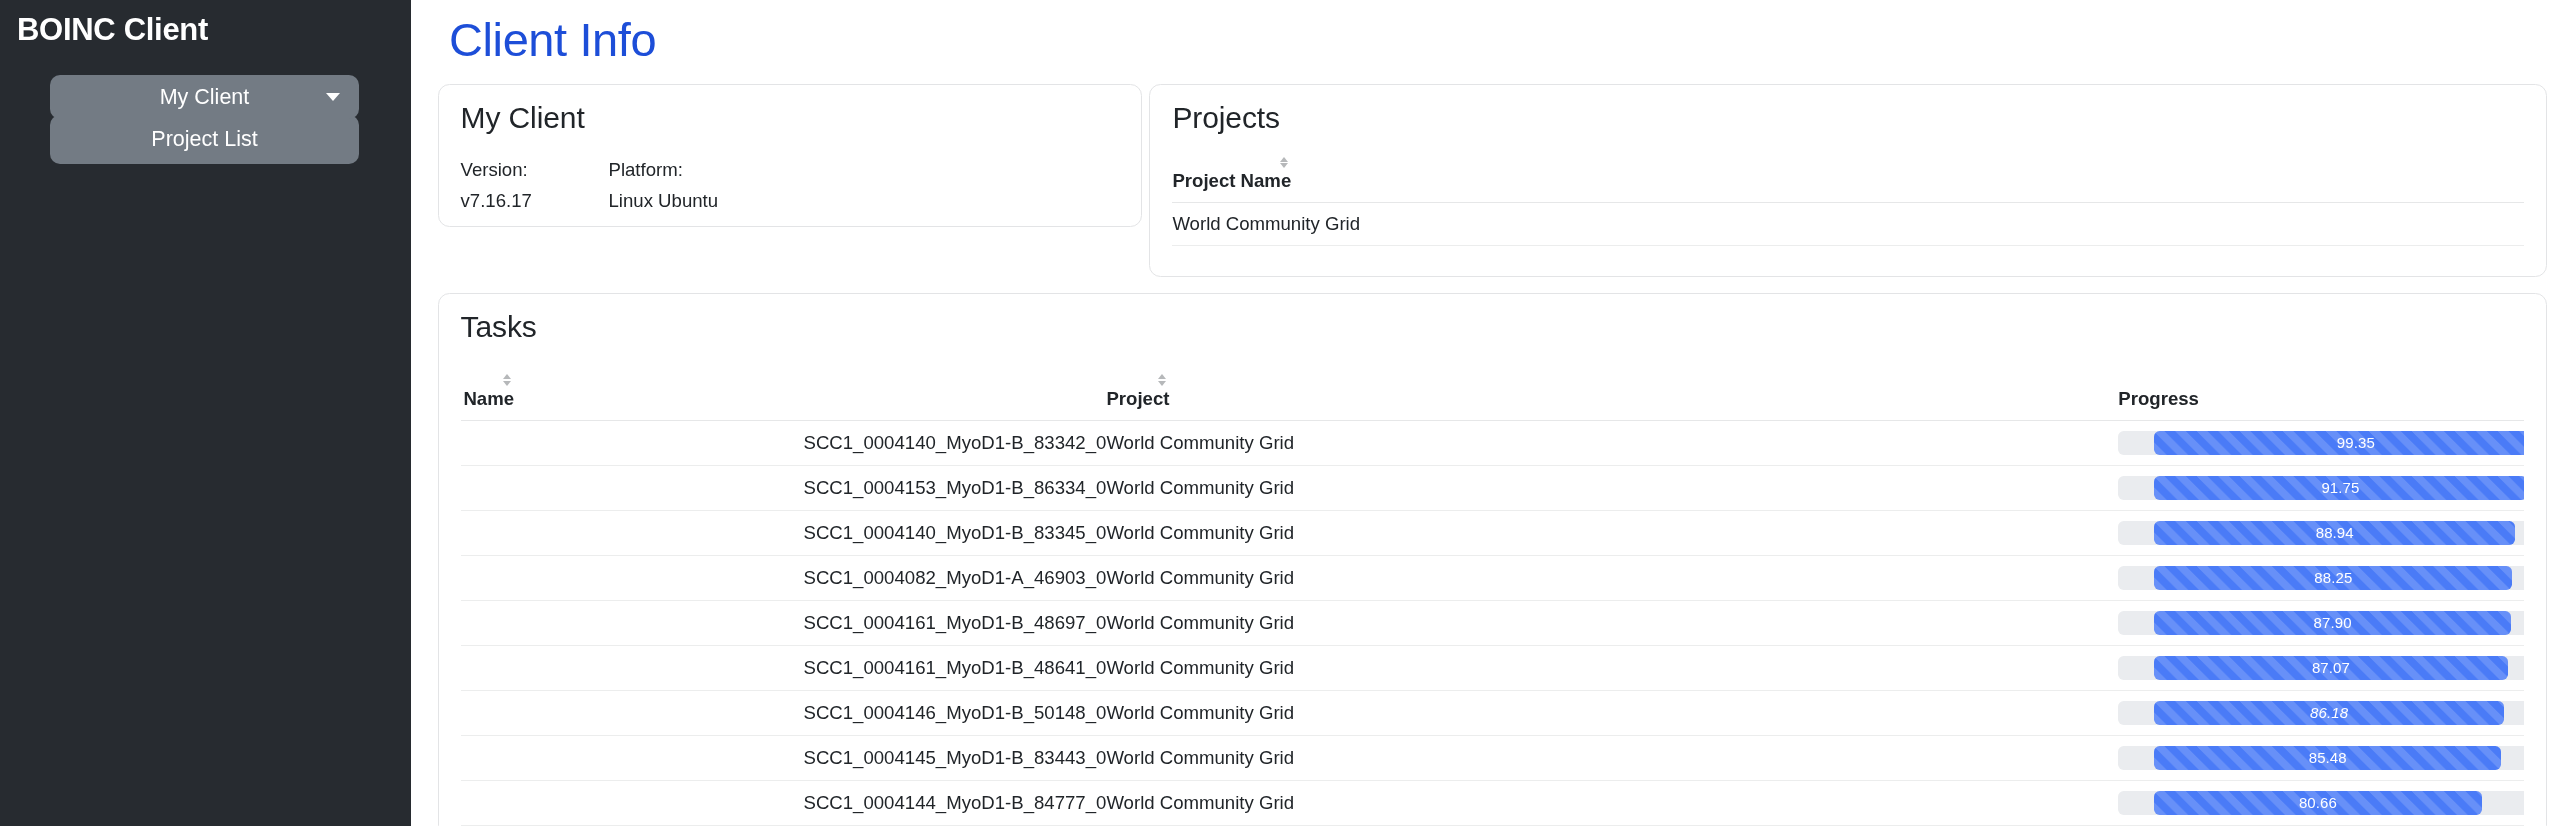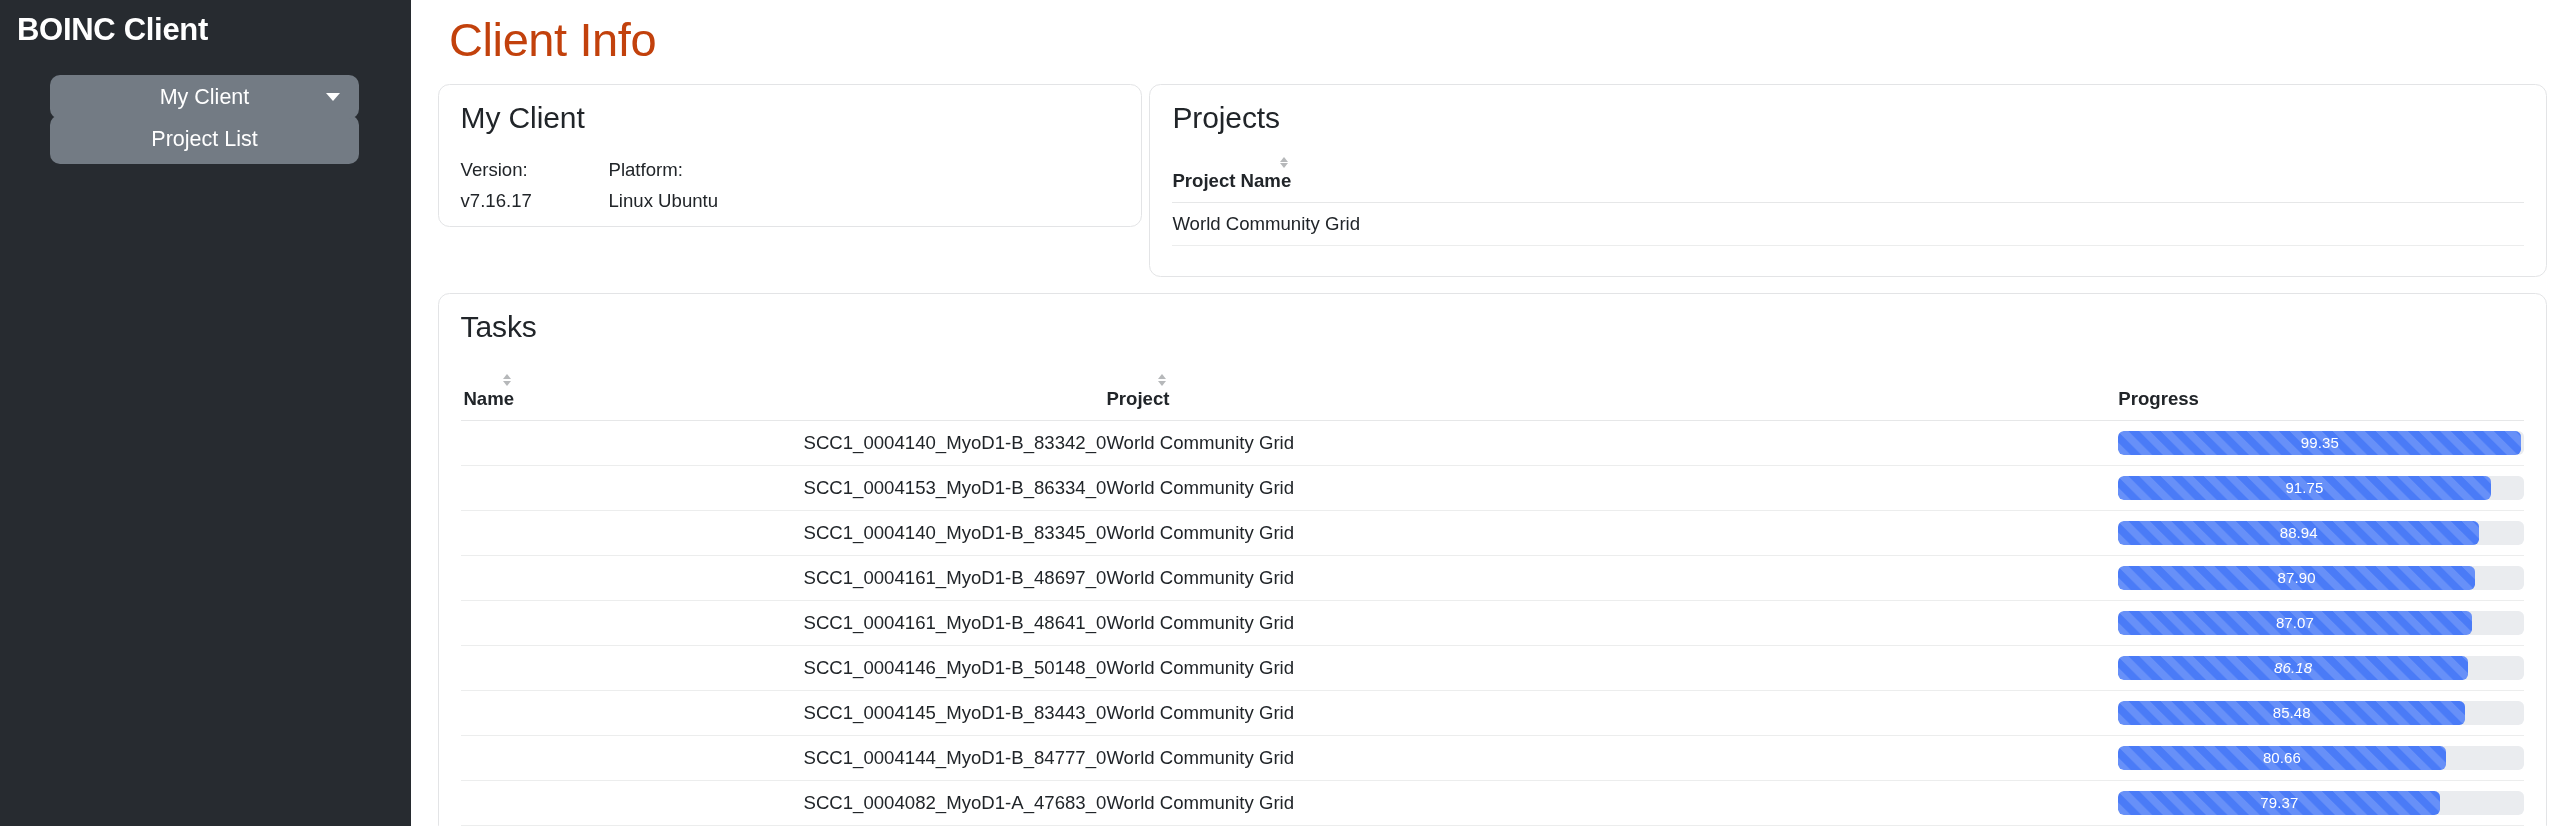--- a/index.html
+++ b/index.html
@@ -81,21 +81,21 @@
     flex: 1;
     height: 827px;
     background: #ffffff;
     box-sizing: border-box;
     padding: 0 29px 0 26.5px;
     overflow: hidden;
     position: relative;
   }
   .page-title {
     font-size: 47px;
-    color: #c2410c;
+    color: #1d4ed8;
     font-weight: 400;
     letter-spacing: -0.4px;
     line-height: 1;
     padding: 15.8px 0 0 11.5px;
     margin: 0 0 21.5px 0;
   }
 
   .row-top {
     display: flex;
     gap: 7.9px;
@@ -236,20 +236,21 @@
   }
 
   
   .progress-track {
     width: 100%;
     height: 24px;
     background: #eaecef;
     border-radius: 5.7px;
     overflow: hidden;
     position: relative;
+    padding-left: 36px;
   }
   .progress-fill {
     height: 100%;
     border-radius: 5.7px;
     background-color: #4a7bf7;
     background-image: linear-gradient(
       45deg,
       rgba(255,255,255,0.16) 25%,
       transparent 25%,
       transparent 50%,
@@ -398,20 +399,31 @@
               <td>World Community Grid</td>
               <td class="td-progress">
                 <div class="progress-track">
                   <div class="progress-fill" style="width: 88.94%;">
                     <span class="progress-label">88.94</span>
                   </div>
                 </div>
               </td>
             </tr>
             <tr>
+              <td class="td-name">SCC1_0004082_MyoD1-A_46903_0</td>
+              <td>World Community Grid</td>
+              <td class="td-progress">
+                <div class="progress-track">
+                  <div class="progress-fill" style="width: 88.25%;">
+                    <span class="progress-label">88.25</span>
+                  </div>
+                </div>
+              </td>
+            </tr>
+            <tr>
               <td class="td-name">SCC1_0004161_MyoD1-B_48697_0</td>
               <td>World Community Grid</td>
               <td class="td-progress">
                 <div class="progress-track">
                   <div class="progress-fill" style="width: 87.9%;">
                     <span class="progress-label">87.90</span>
                   </div>
                 </div>
               </td>
             </tr>

